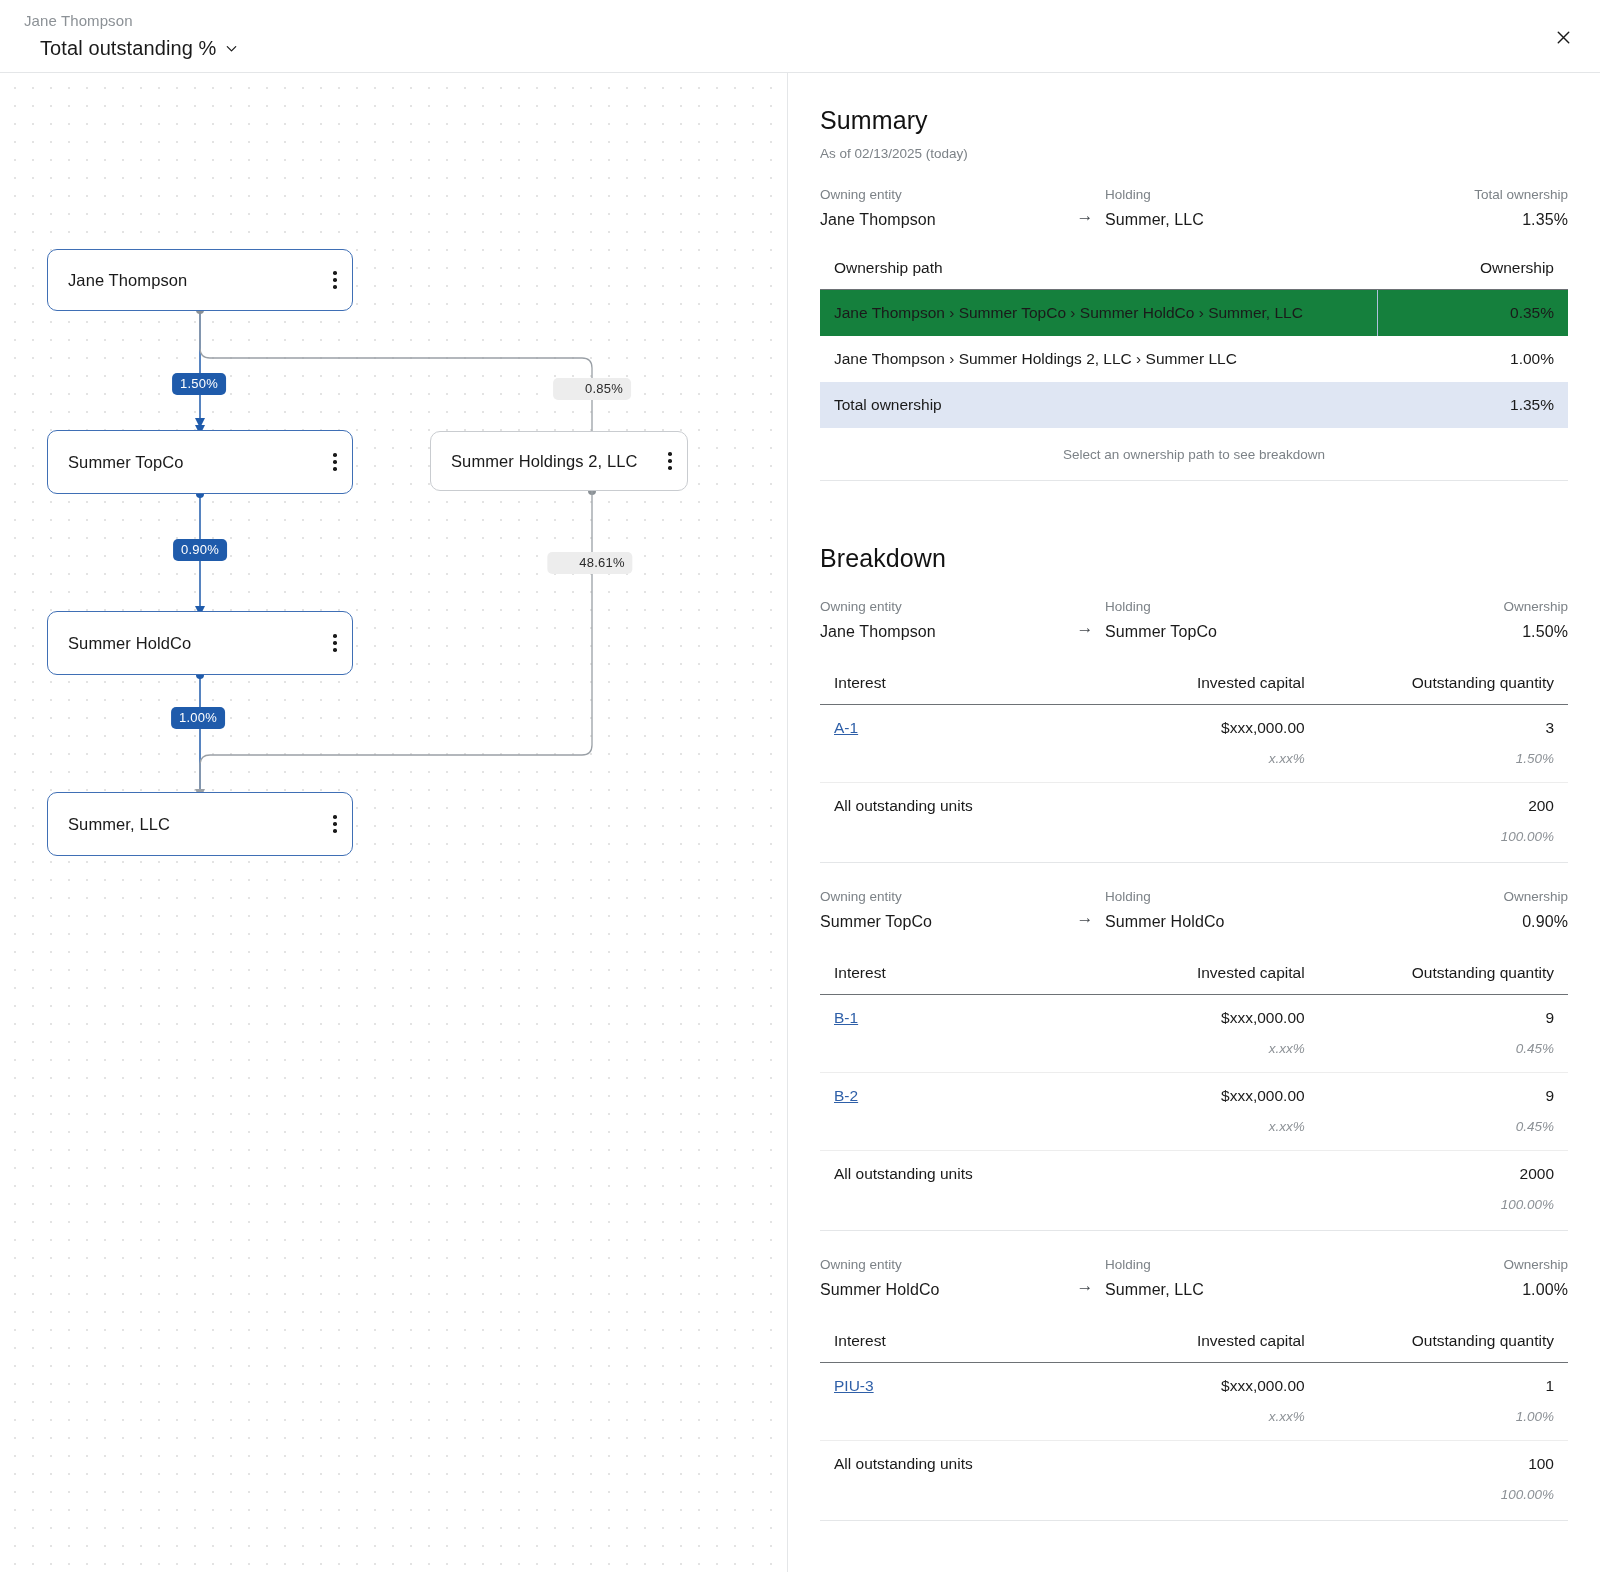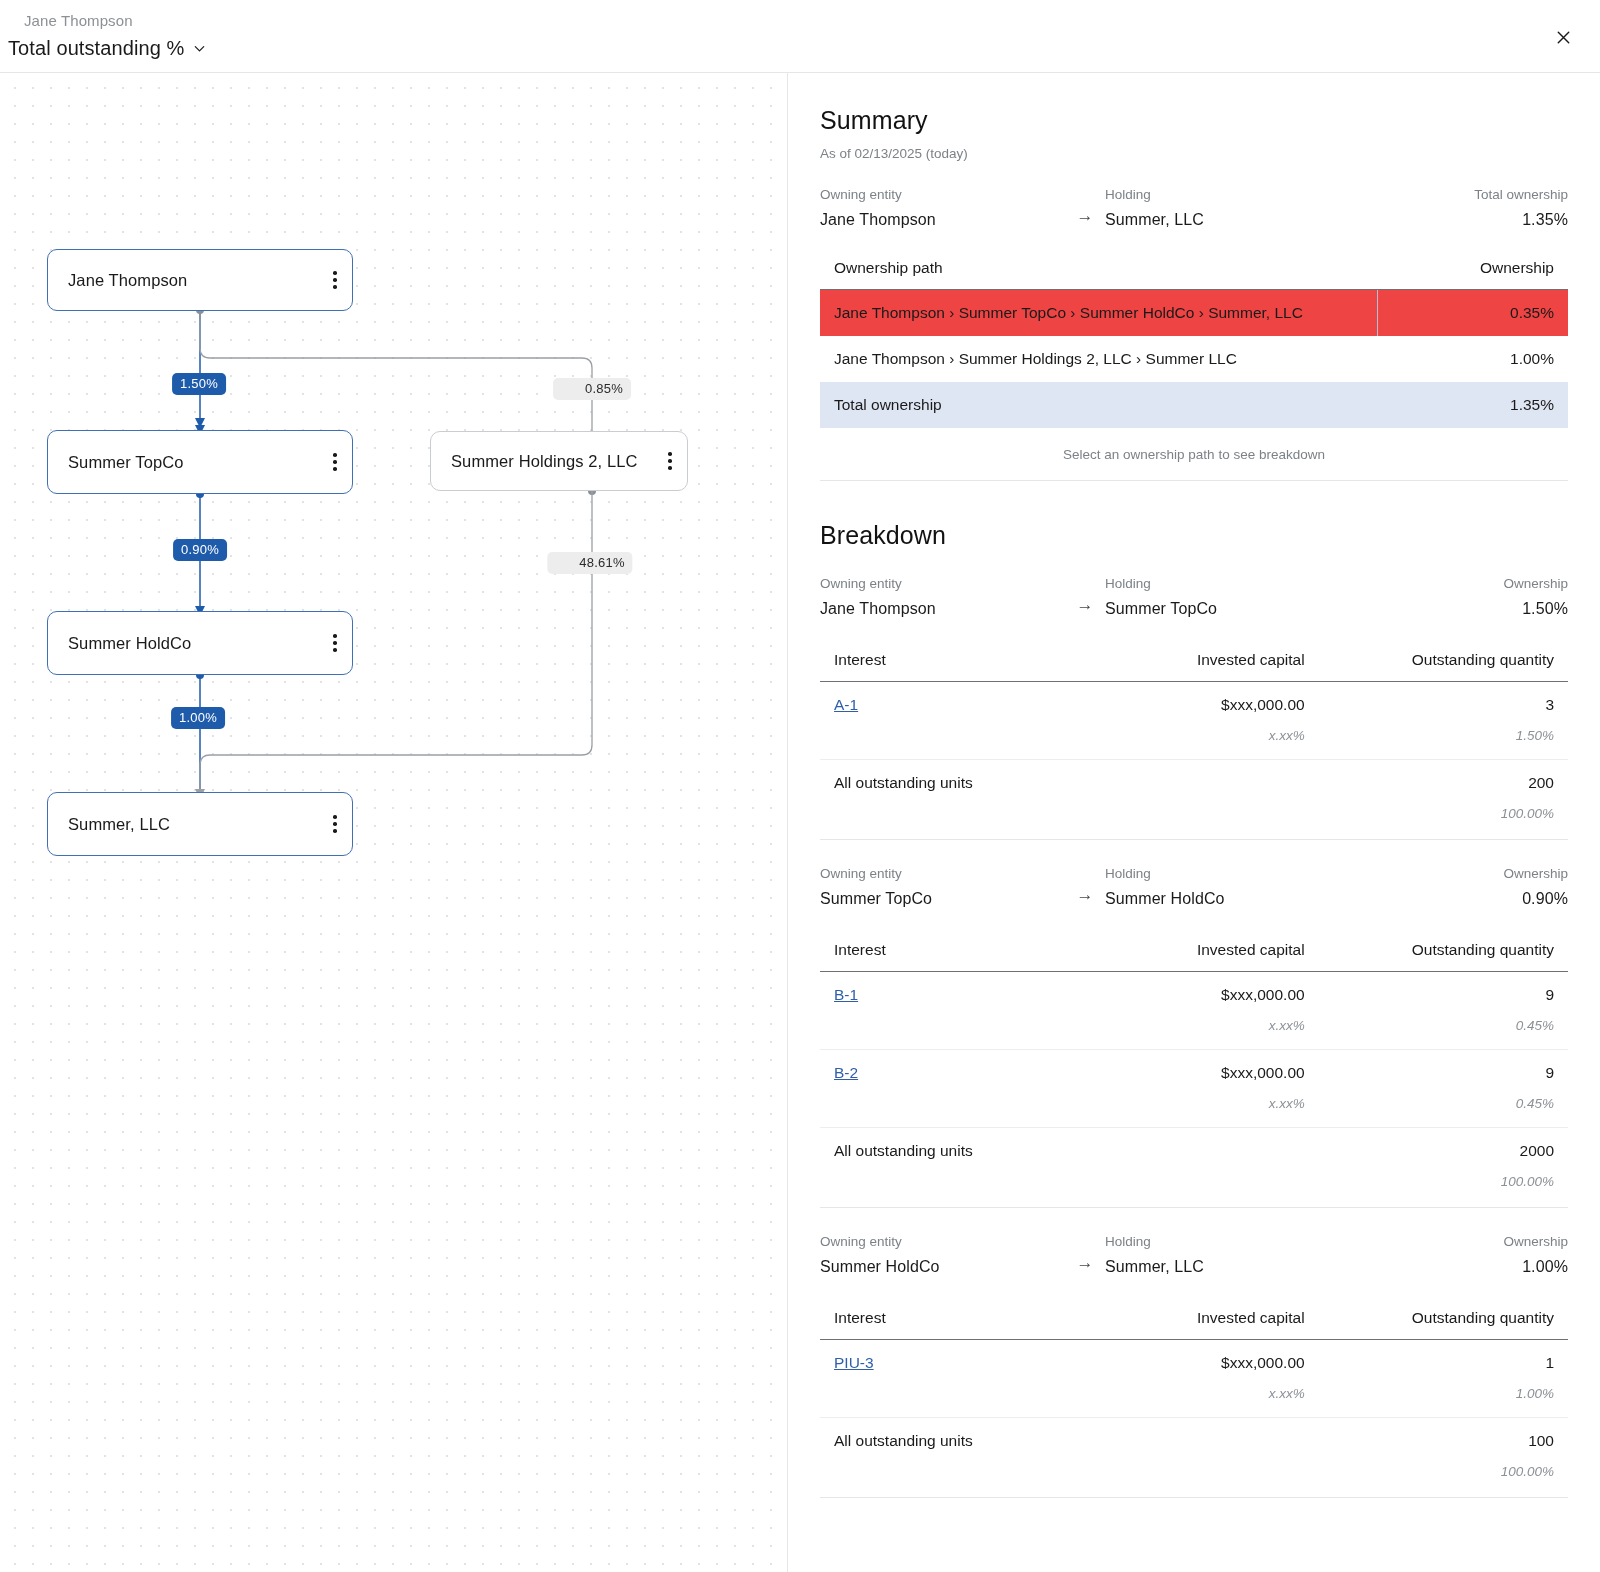--- a/index.html
+++ b/index.html
@@ -16,21 +16,21 @@
     position: absolute; top: 0; left: 0;
     width: 1600px; height: 73px;
     border-bottom: 1px solid #e4e6e8;
     background: #fff;
   }
   .header-breadcrumb {
     position: absolute; left: 24px; top: 12px;
     font-size: 15px; color: #8c9196; letter-spacing: .1px;
   }
   .header-title-row {
-    position: absolute; left: 8px; top: 37px;
+    position: absolute; left: 40px; top: 37px;
     display: flex; align-items: center; gap: 8px;
     cursor: pointer;
   }
   .header-title { font-size: 20px; color: #1a1a1a; letter-spacing: .1px; }
   .chev { width: 15px; height: 15px; display: block; }
   .close-btn {
     position: absolute; right: 22px; top: 22px;
     width: 30px; height: 30px;
     display: flex; align-items: center; justify-content: center;
     cursor: pointer; color: #1a1a1a;
@@ -115,30 +115,30 @@
     border-bottom: 1.5px solid #6d7175;
   }
   table.tbl th.r { text-align: right; }
   table.tbl td { padding: 14px; vertical-align: top; font-size: 15.5px; }
   table.tbl td.r { text-align: right; }
 
   
   .sum-tbl { margin-top: 30px; }
   .sum-tbl th { padding-bottom: 13px; }
   .sum-tbl td { padding: 16px 14px; font-size: 15.5px; color: #1a1a1a; }
-  .sum-tbl tr.sel td { background: #ef4444; }
+  .sum-tbl tr.sel td { background: #15803d; }
   .sum-tbl tr.tot td { background: #dfe6f3; }
   .sum-tbl tr.sel td:first-child { box-shadow: inset -1px 0 0 #aec0dd; }
   .hint {
     text-align: center; font-size: 13.5px; color: #7c8287;
     padding: 19px 0 18px; border-bottom: 1px solid #e4e6e8;
   }
 
   
-  .bd-title { margin-top: 40px; }
+  .bd-title { margin-top: 63px; }
   .bd-block { margin-top: 4px; }
   .bd-tbl { margin-top: 33px; }
   .bd-tbl td { padding: 16px 14px 4px; color: #1a1a1a; }
   .bd-tbl td.sub { padding: 0 14px 16px; font-size: 13.5px; font-style: italic; color: #8c9196; }
   .bd-tbl tr.row-b td { border-top: 1px solid #ededed; }
   .bd-tbl tr.tot-top td { border-top: 1px solid #ededed; }
   .ilink { color: #2e5fa8; text-decoration: underline; cursor: pointer; }
   .bd-end { border-bottom: 1px solid #e4e6e8; margin-top: 2px; }
 </style>
 </head>

